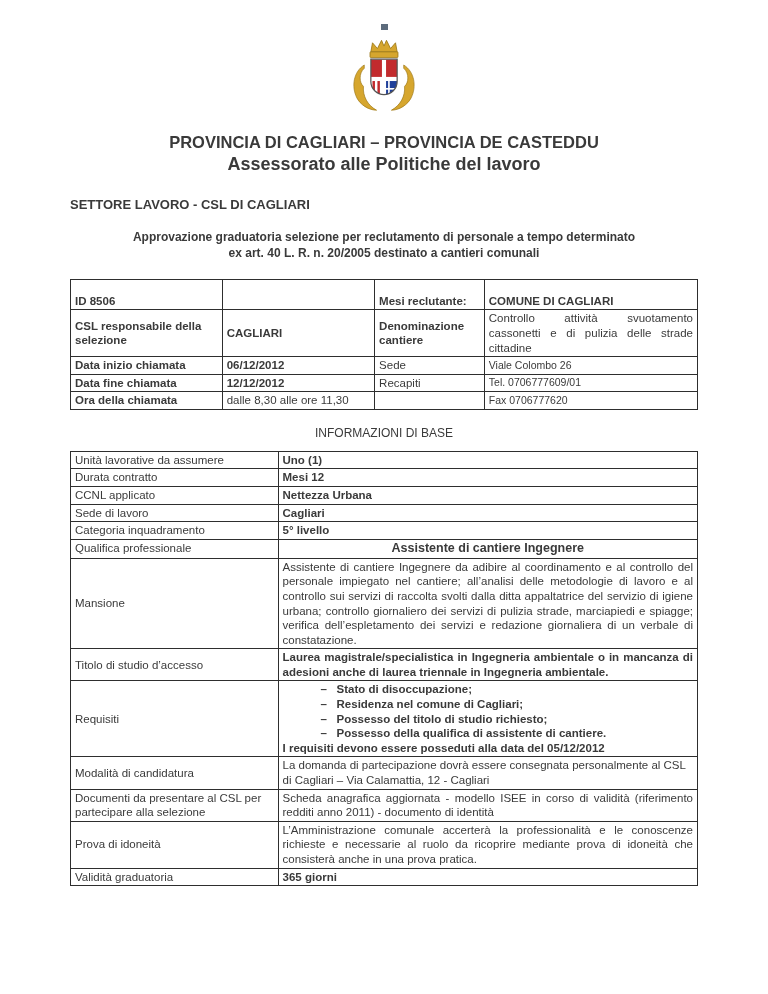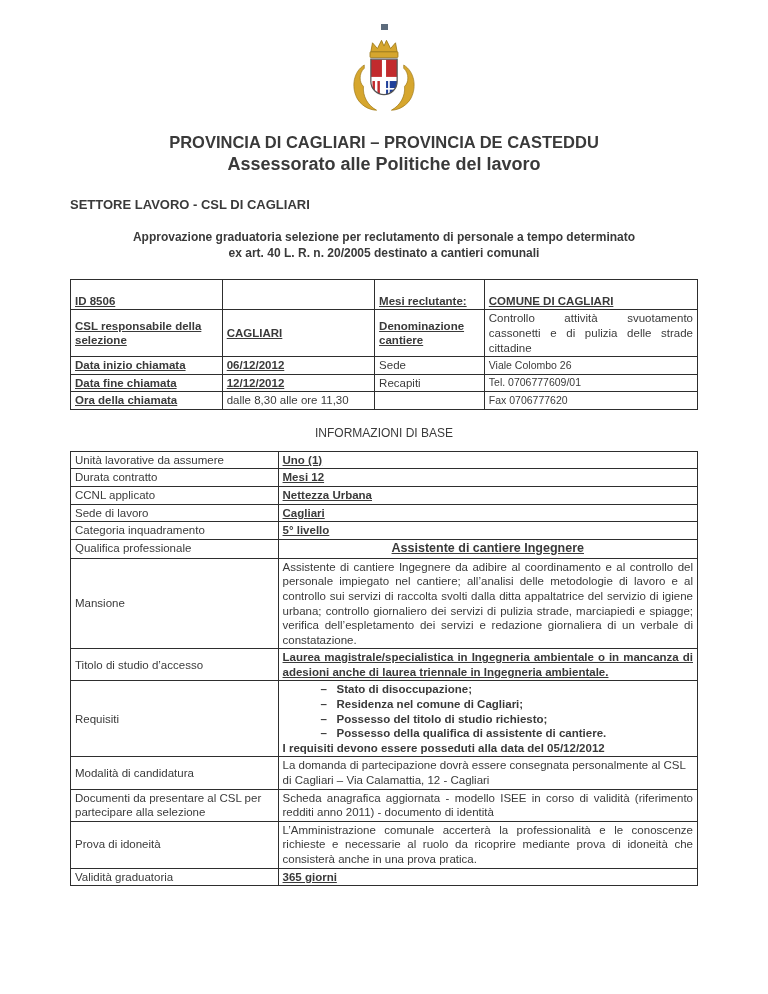--- a/index.html
+++ b/index.html
@@ -38,21 +38,21 @@
     line-height:1.27;
     vertical-align:middle;
     overflow:hidden;
   }
   .summary-table { margin-top:18px; }
   .summary-table .c1 { width:24.2%; }
   .summary-table .c2 { width:24.3%; }
   .summary-table .c3 { width:17.5%; }
   .summary-table .c4 { width:34.0%; }
   .row-tall td { height:30px; vertical-align:bottom; }
-  .b { font-weight:bold;text-decoration:underline; }
+  .b { font-weight:bold; }
   .sm { font-size:10.5px; }
   .just { text-align:justify; }
   .ctr { text-align:center; }
   .section-title {
     text-align:center; font-size:12px; font-weight:normal; margin-top:16px;
   }
   .info-table { margin-top:11px; }
   .info-table .ic1 { width:33.1%; }
   .info-table .ic2 { width:66.9%; }
   .qualifica-val { font-size:12.5px; }

